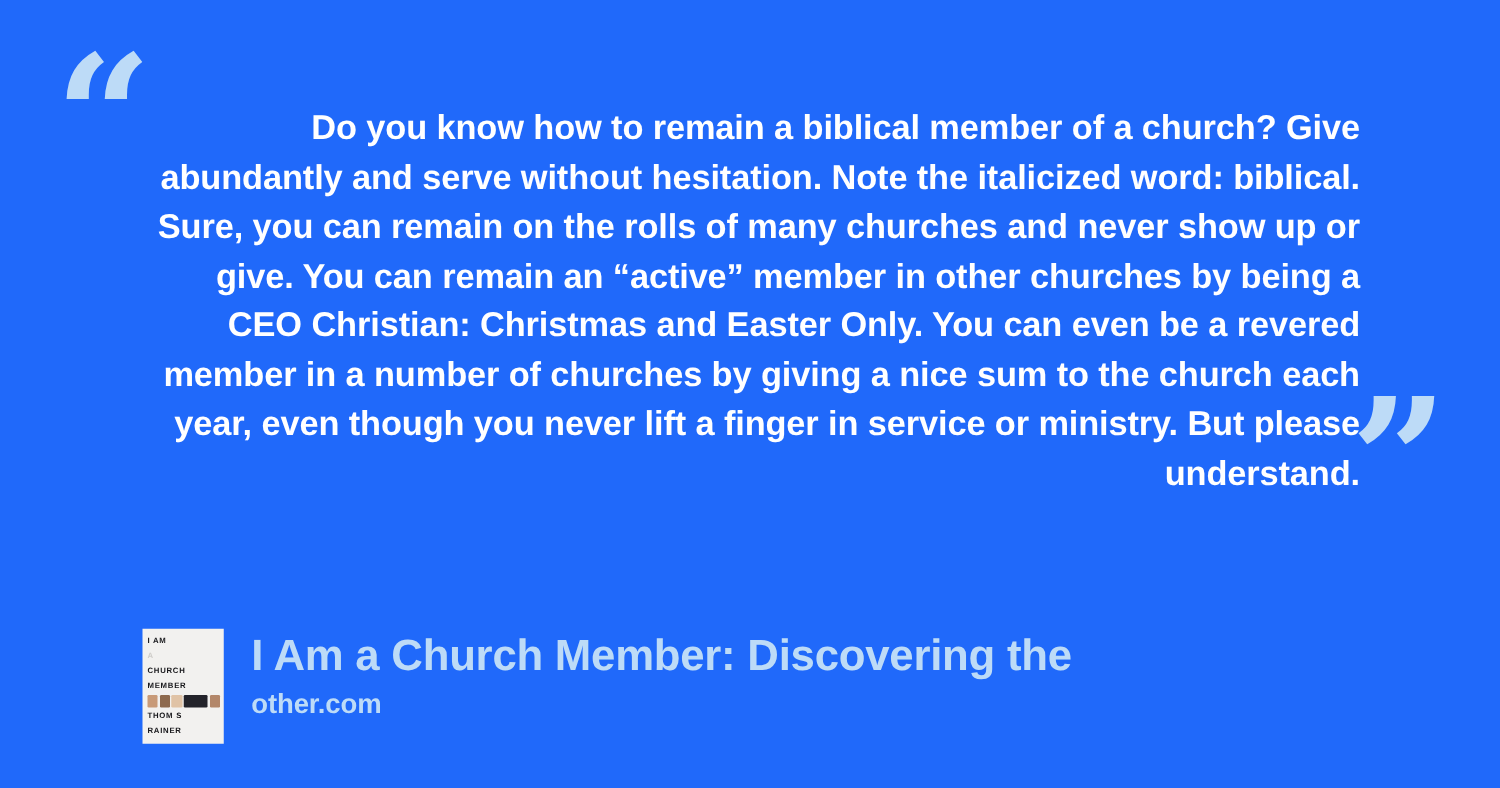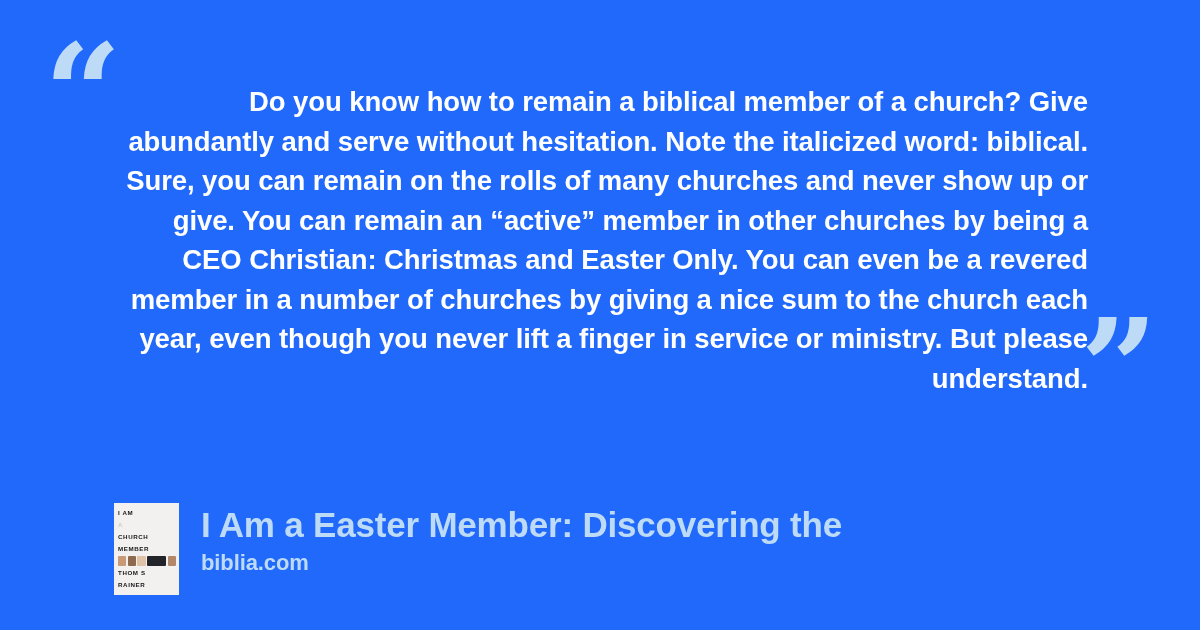--- a/index.html
+++ b/index.html
@@ -170,19 +170,19 @@
           <span class="face f3"></span>
           <span class="face dark"></span>
           <span class="face f5"></span>
         </div>
         <div class="book-row">THOM  S</div>
         <div class="book-row">RAINER</div>
       </div>
     </div>
 
     <div class="footer-text">
-      <div class="book-title">I Am a Easter Member: Discovering the</div>
-      <div class="site-name">biblia.com</div>
+      <div class="book-title">I Am a Church Member: Discovering the</div>
+      <div class="site-name">other.com</div>
     </div>
 
   </div>
 
 </div>
 
 </body></html>

